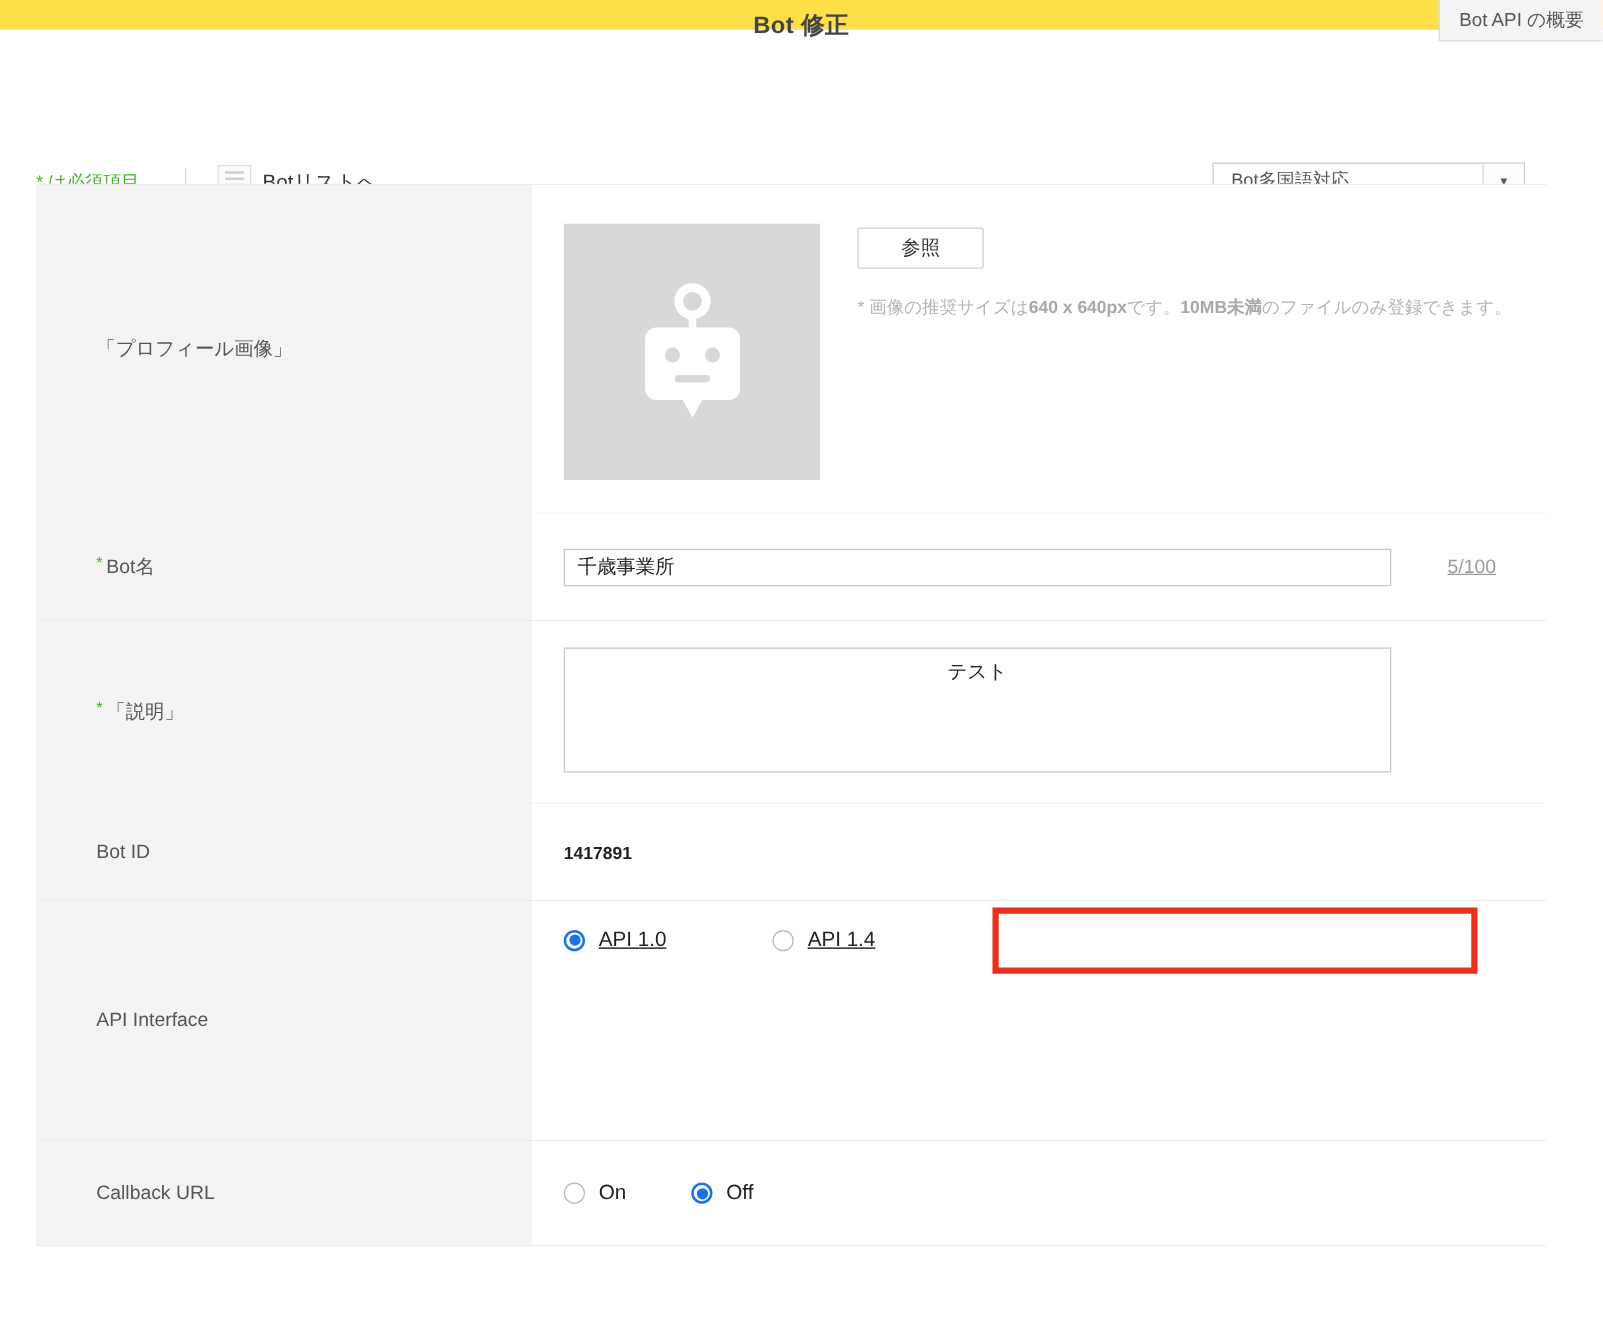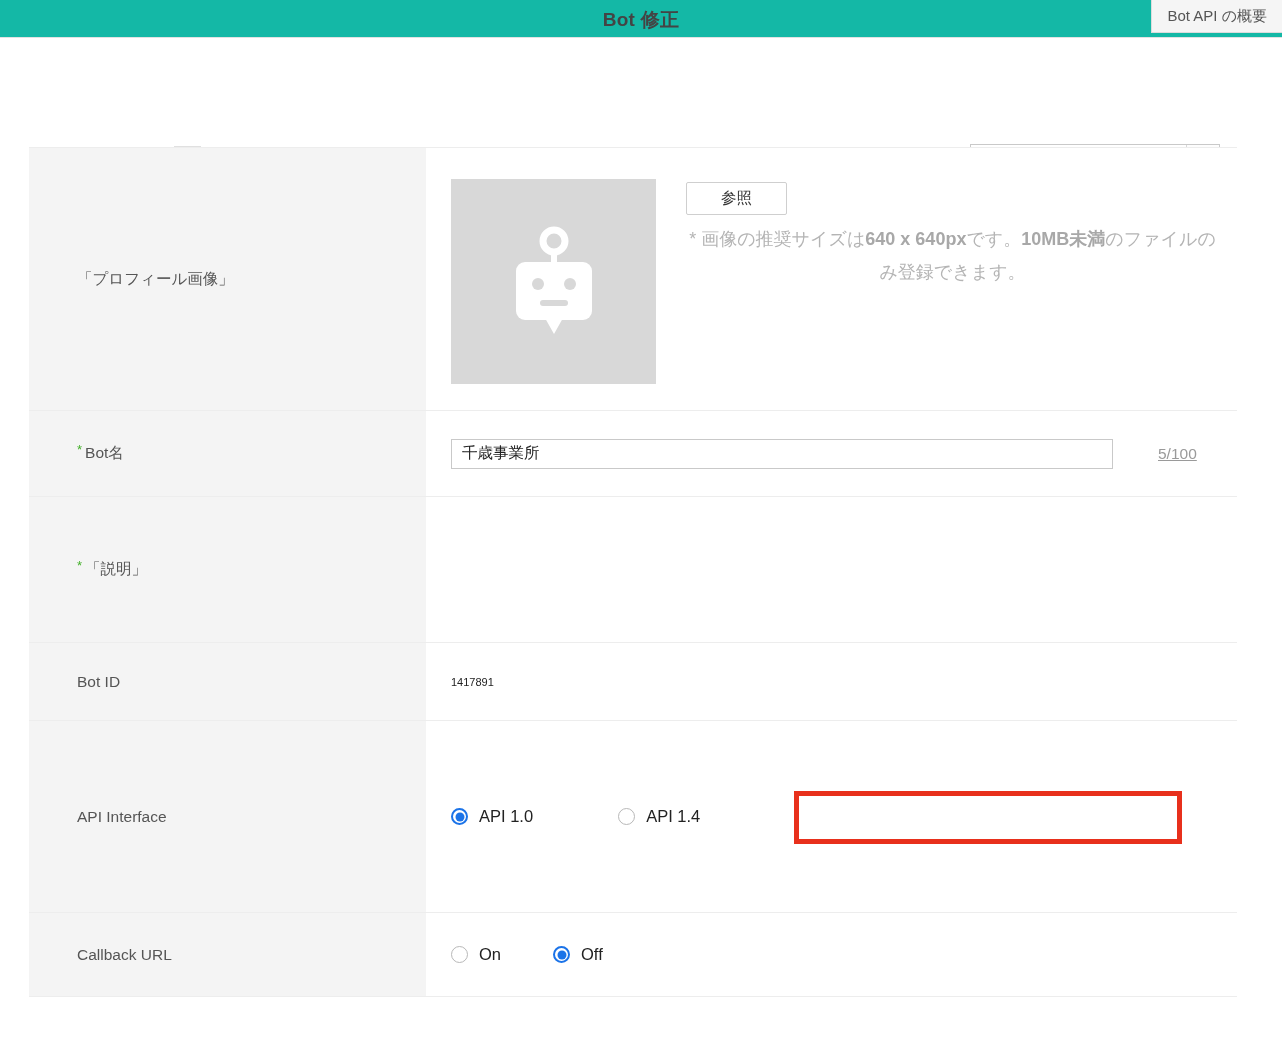--- a/index.html
+++ b/index.html
@@ -7,22 +7,22 @@
     margin: 0; padding: 0;
     width: 1282px; height: 1060px;
     background: #ffffff;
     font-family: "Liberation Sans", "DejaVu Sans", sans-serif;
     overflow: hidden;
   }
 
   
   .topbar {
     position: relative;
-    height: 38px;
-    background: #14b8a6;
+    height: 24px;
+    background: #fde047;
     border-bottom: 1px solid #e2e2e2;
   }
   .topbar-title {
     position: absolute;
     left: 0; right: 0; top: 7px;
     text-align: center;
     font-size: 19px;
     font-weight: bold;
     color: #444;
     letter-spacing: .3px;
@@ -181,22 +181,22 @@
     border: 1px solid #cfcfcf;
     border-radius: 2px;
     font-size: 15.5px;
     color: #333;
     cursor: pointer;
     display: flex;
     align-items: center;
     justify-content: center;
   }
   .profile-hints {
-    margin-top: 8px;
-    font-size: 18px;
+    margin-top: 18px;
+    font-size: 14px;
     color: #b4b4b4;
     line-height: 1.82;
     max-width: 533px;
   }
   .profile-hints b { color: #a8a8a8; font-weight: bold; }
 
   
   .row-botname { height: 86px; }
   .text-input {
     width: 662px; height: 30px;
@@ -233,31 +233,32 @@
     margin-left: 45px;
     margin-bottom: 2px;
     font-size: 15.5px;
     color: #9a9a9a;
     position: relative;
     top: 74px;
   }
 
   
   .row-botid { height: 78px; }
-  .plain-value { font-size: 11px; color: #222; }
+  .plain-value { font-size: 14px; color: #222; font-weight: bold; }
 
   
   .row-api { min-height: 192px; }
   .row-api .row-label { align-items: center; }
   .row-api .row-value {
-    flex-direction: column;
+    flex-direction: row;
     align-items: flex-start;
     justify-content: center;
     padding-left: 0;
     padding-top: 0;
+    text-decoration: underline;
   }
   .radio-highlight {
     position: absolute;
     left: 368px; top: 5px;
     width: 388px; height: 53px;
     border: 5px solid #e8301c;
     pointer-events: none;
   }
   .api-radio-wrap {
     position: relative;
@@ -383,20 +384,21 @@
       <div class="counter">5/100</div>
     </div>
   </div>
 
   <div class="row row-desc">
     <div class="row-label">
       <span class="req-star">*</span>
       <span>「説明」</span>
     </div>
     <div class="row-value">
+      <div class="textarea-box">テスト</div>
       <div class="counter-ta">3/100</div>
     </div>
   </div>
 
   <div class="row row-botid">
     <div class="row-label">Bot ID</div>
     <div class="row-value">
       <span class="plain-value">1417891</span>
     </div>
   </div>

